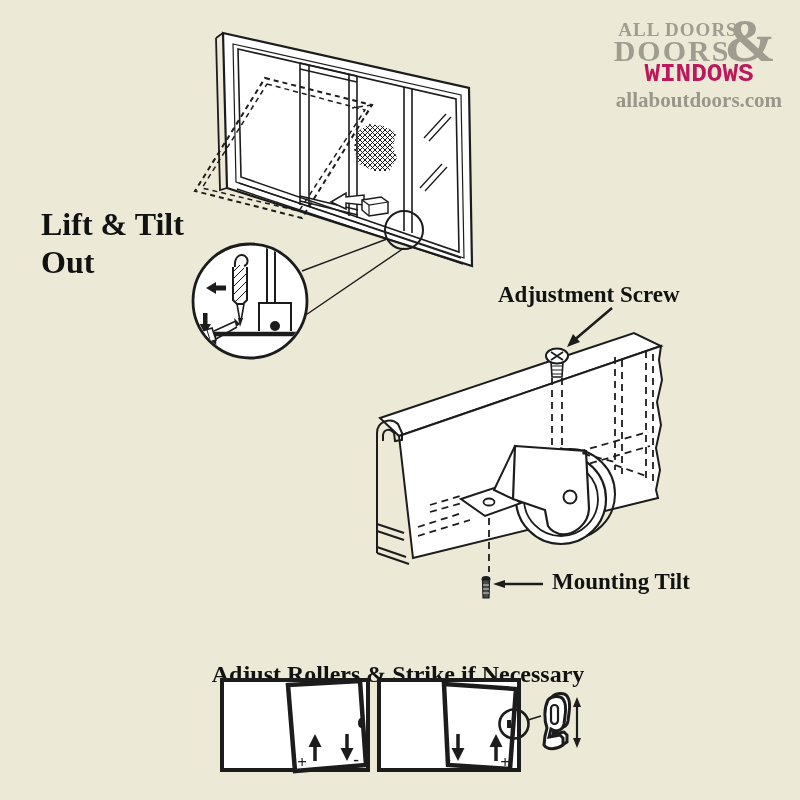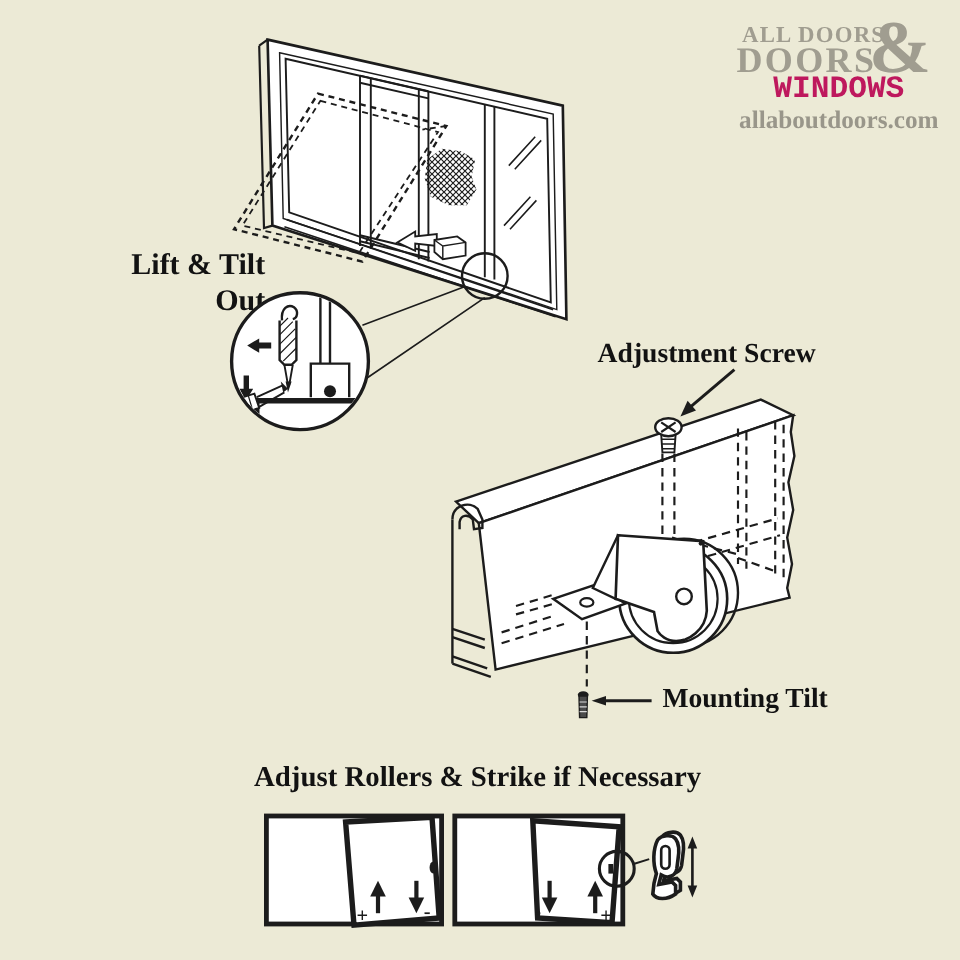--- a/index.html
+++ b/index.html
@@ -22,30 +22,30 @@
 <body>
 
 <div>
   <div class="logo-line" style="left:608px; top:20px; width:140px; font-size:19px; letter-spacing:1px; color:#A09D90;">ALL DOORS</div>
   <div class="logo-line" style="left:606px; top:36px; width:132px; font-size:30px; letter-spacing:2px; color:#A09D90;">DOORS</div>
   <div class="logo-line" style="left:720px; top:9px; width:60px; font-size:62px; color:#A09D90;">&amp;</div>
   <div class="logo-line" style="left:606px; top:61px; width:186px; font-size:26px; letter-spacing:0px; color:#be185d;font-family:Liberation Mono, monospace;">WINDOWS</div>
   <div class="logo-line" style="left:606px; top:90px; width:186px; font-size:21px; color:#99968A;">allaboutdoors.com</div>
 </div>
 
-<div class="label" style="left:41px; top:206px; width:180px; text-align:right; font-size:25px;">
+<div class="label" style="left:41px; top:206px; width:180px; text-align:left; font-size:32px;">
   <div>Lift &amp; Tilt</div>
   <div>Out</div>
 </div>
 
 <div class="label" style="left:498px; top:281px; width:240px; font-size:23px;">Adjustment Screw</div>
 
 <div class="label" style="left:552px; top:568px; font-size:23px;">Mounting Tilt</div>
 
-<div class="label" style="left:98px; top:634px; width:600px; text-align:center; font-size:24px;">Adjust Rollers &amp; Strike if Necessary</div>
+<div class="label" style="left:98px; top:660px; width:600px; text-align:center; font-size:24px;">Adjust Rollers &amp; Strike if Necessary</div>
 
 <svg width="800" height="800" viewBox="0 0 800 800">
   <defs>
     <pattern id="mesh" width="5" height="5" patternUnits="userSpaceOnUse">
       <path d="M0,5 L5,0 M0,0 L5,5" stroke="#1c1c1c" stroke-width="1" fill="none"></path>
     </pattern>
     <clipPath id="insetClip">
         <circle cx="250" cy="301" r="55.5"></circle>
       </clipPath>
   </defs>

